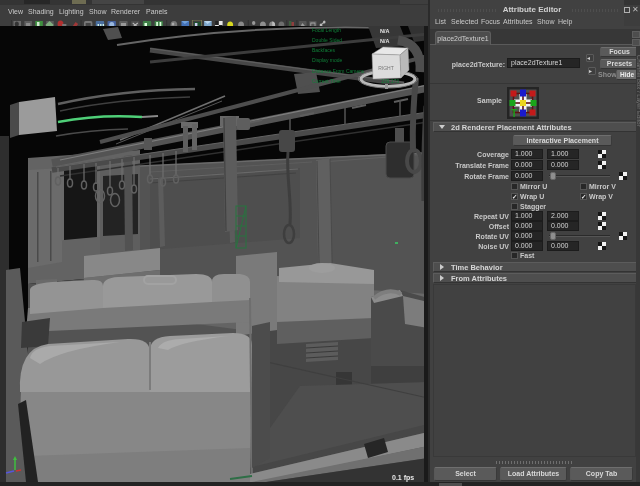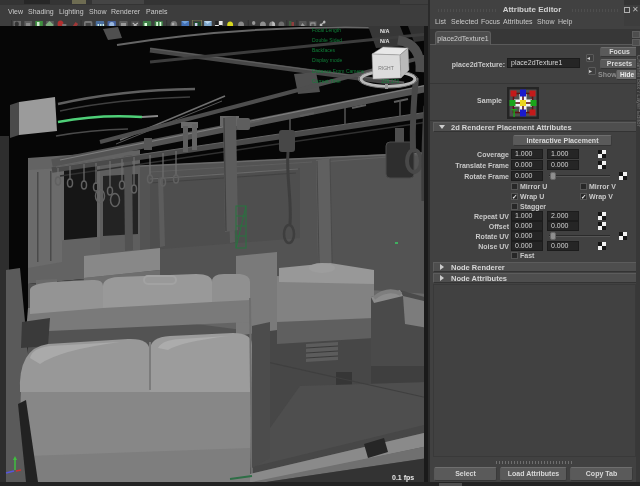--- a/index.html
+++ b/index.html
@@ -428,24 +428,24 @@
   <div class="mapbtn" style="left:189px;top:232px;"></div>
   <div class="rlbl" style="left:0px;top:242px;width:79px;">Noise UV</div>
   <div class="fld" style="left:81px;top:241px;width:32px;">0.000</div>
   <div class="fld" style="left:117px;top:241px;width:32px;">0.000</div>
   <div class="mapbtn" style="left:168px;top:242px;"></div>
   <div class="cb" style="left:81px;top:252px;"></div>
   <div class="lbl" style="left:90px;top:251px;">Fast</div>
 
   <div class="abs" style="left:3px;top:262px;width:206px;height:10px;background:#4e4e4e;border:1px solid #5c5c5c;border-bottom-color:#333;"></div>
   <div class="abs" style="left:10px;top:264px;width:0;height:0;border-top:3.5px solid transparent;border-bottom:3.5px solid transparent;border-left:4px solid #ccc;"></div>
-  <div class="abs" style="left:21px;top:263px;color:#d6d6d6;font-size:7.5px;font-weight:bold;">Node Renderer</div>
+  <div class="abs" style="left:21px;top:263px;color:#d6d6d6;font-size:7.5px;font-weight:bold;">Time Behavior</div>
   <div class="abs" style="left:3px;top:273px;width:206px;height:10px;background:#4e4e4e;border:1px solid #5c5c5c;border-bottom-color:#333;"></div>
   <div class="abs" style="left:10px;top:275px;width:0;height:0;border-top:3.5px solid transparent;border-bottom:3.5px solid transparent;border-left:4px solid #ccc;"></div>
-  <div class="abs" style="left:21px;top:274px;color:#d6d6d6;font-size:7.5px;font-weight:bold;">Node Attributes</div>
+  <div class="abs" style="left:21px;top:274px;color:#d6d6d6;font-size:7.5px;font-weight:bold;">From Attributes</div>
 
   <div class="abs" style="left:3px;top:284px;width:203px;height:173px;border:1px solid #393939;"></div>
 
   <div class="abs" style="left:66px;top:461px;width:76px;height:3px;background:repeating-linear-gradient(90deg,#6e6e6e 0 1px,transparent 1px 3px);"></div>
 
   <div class="btn" style="left:4px;top:467px;width:63px;height:14px;line-height:12px;">Select</div>
   <div class="btn" style="left:70px;top:467px;width:67px;height:14px;line-height:12px;">Load Attributes</div>
   <div class="btn" style="left:140px;top:467px;width:63px;height:14px;line-height:12px;">Copy Tab</div>
 
   <div class="abs" style="left:206px;top:29px;width:6px;height:453px;background:#383838;"></div>

